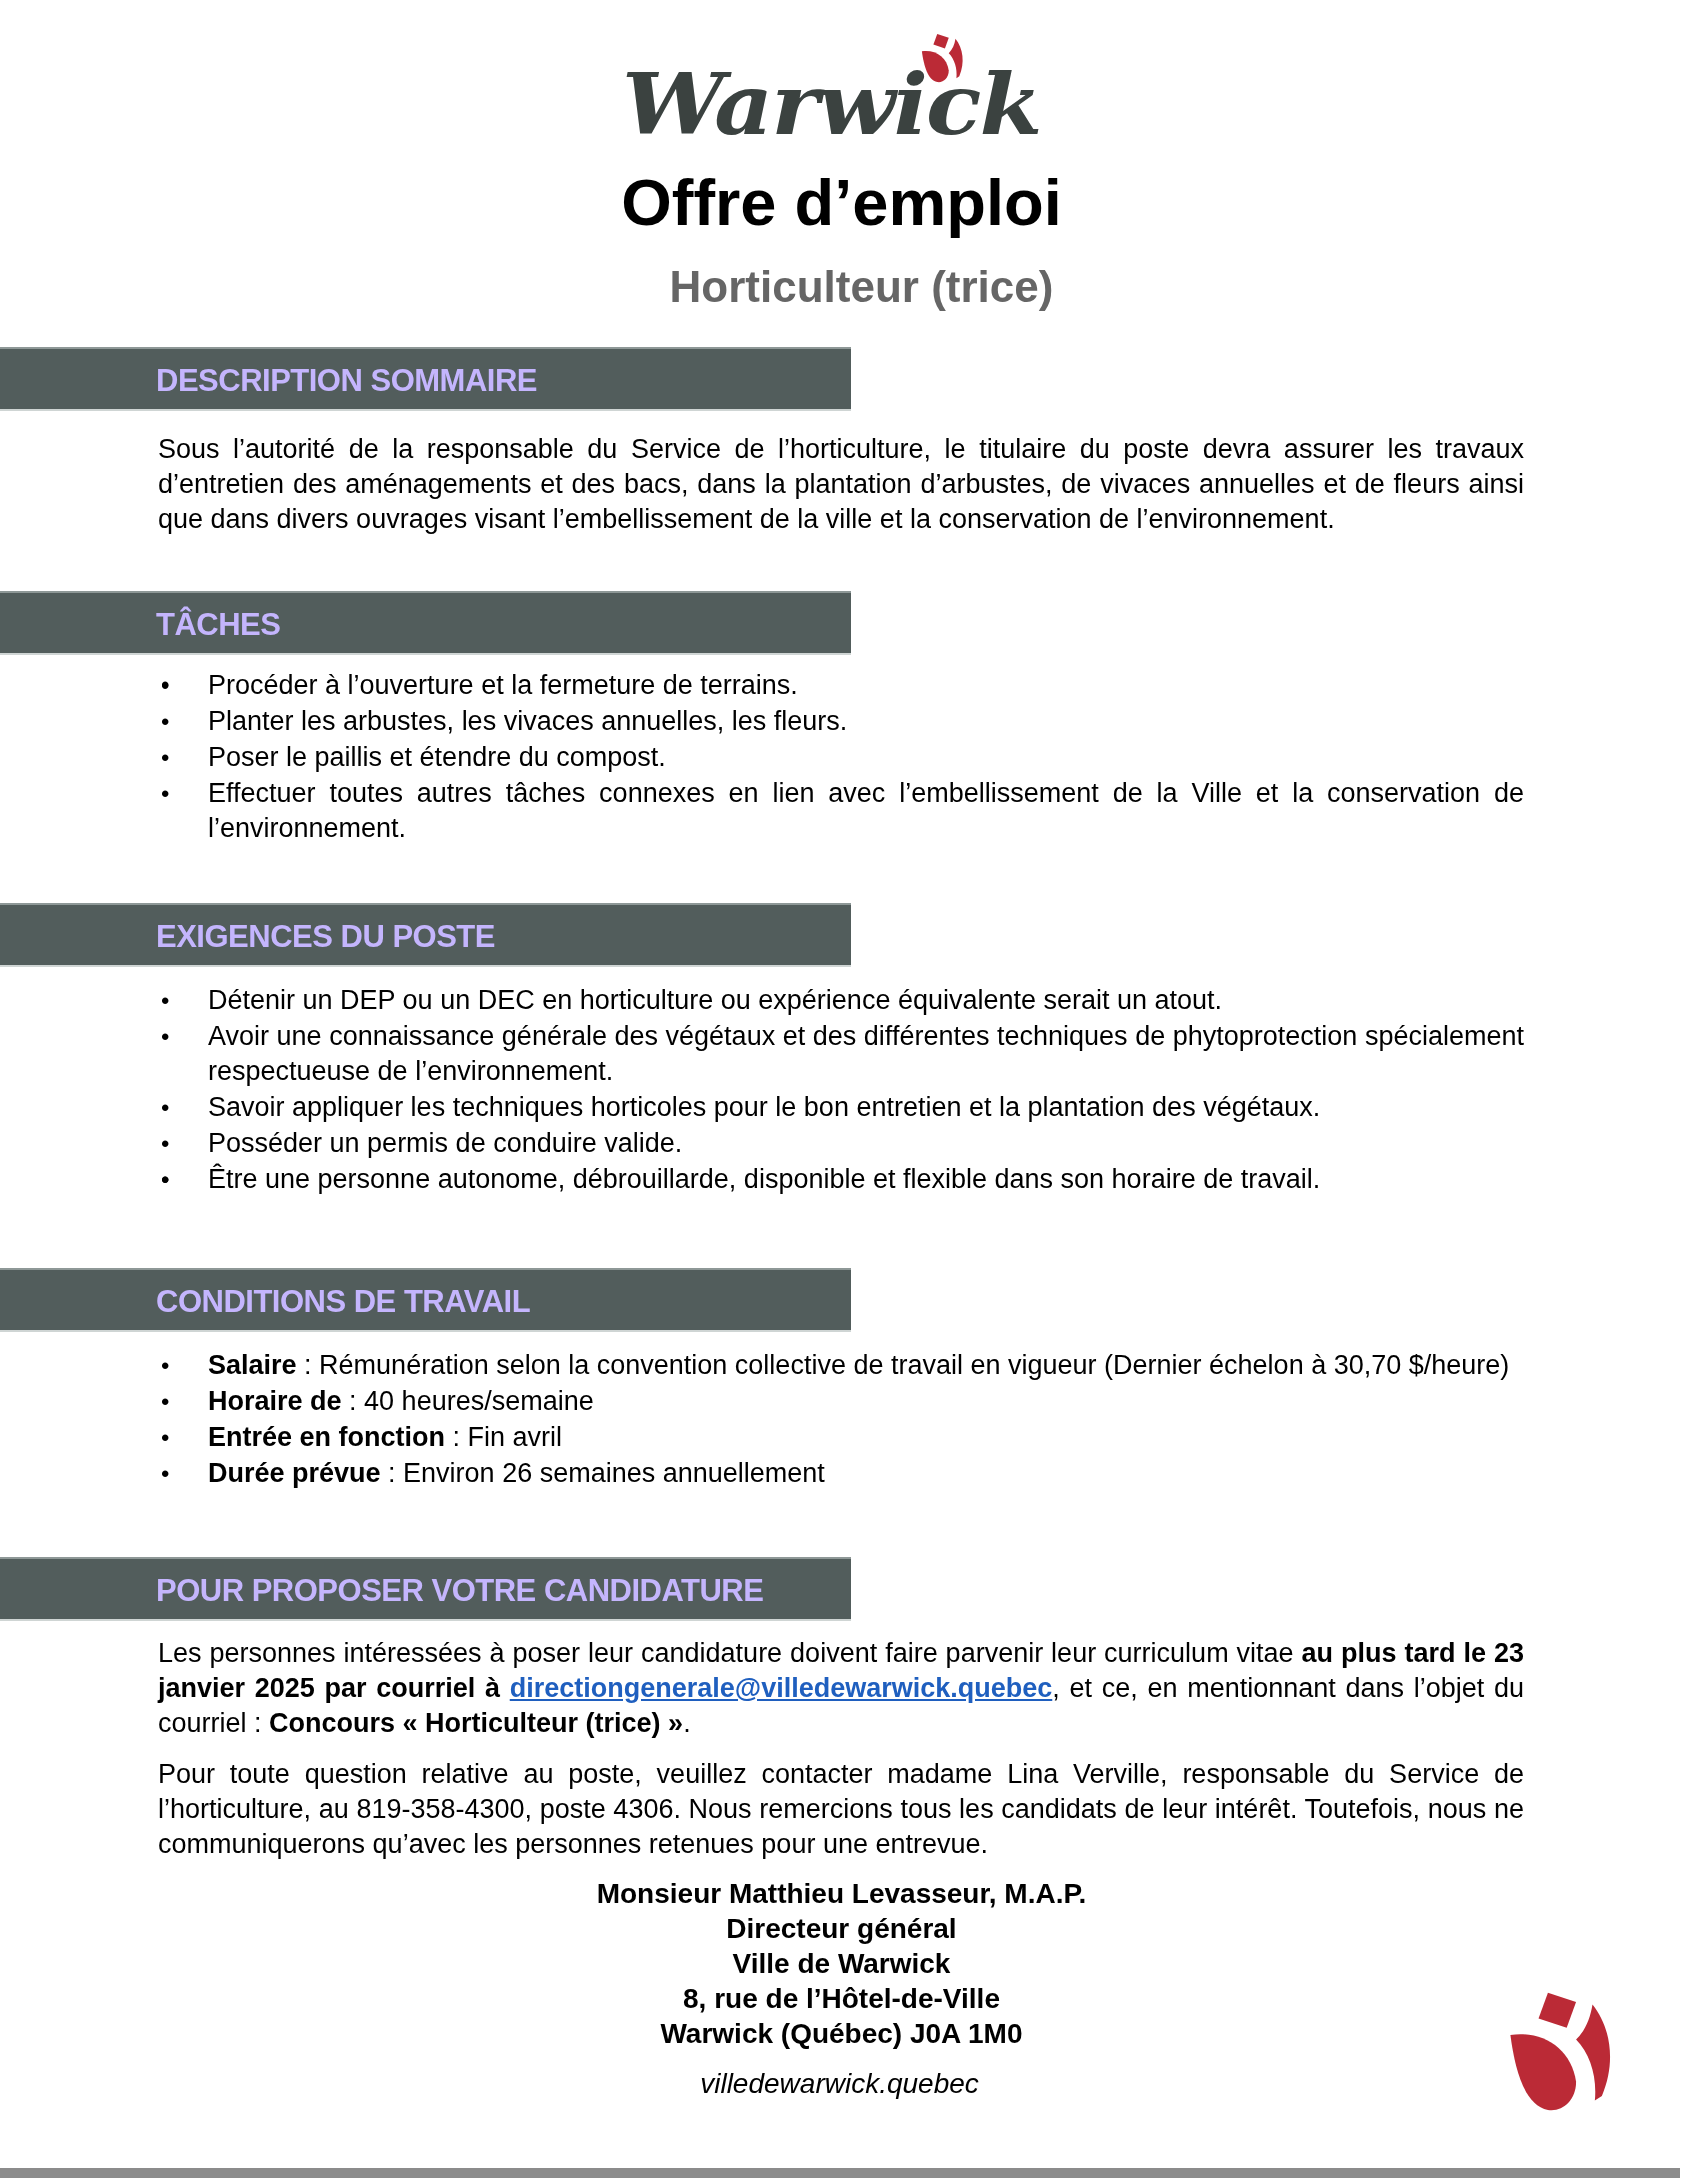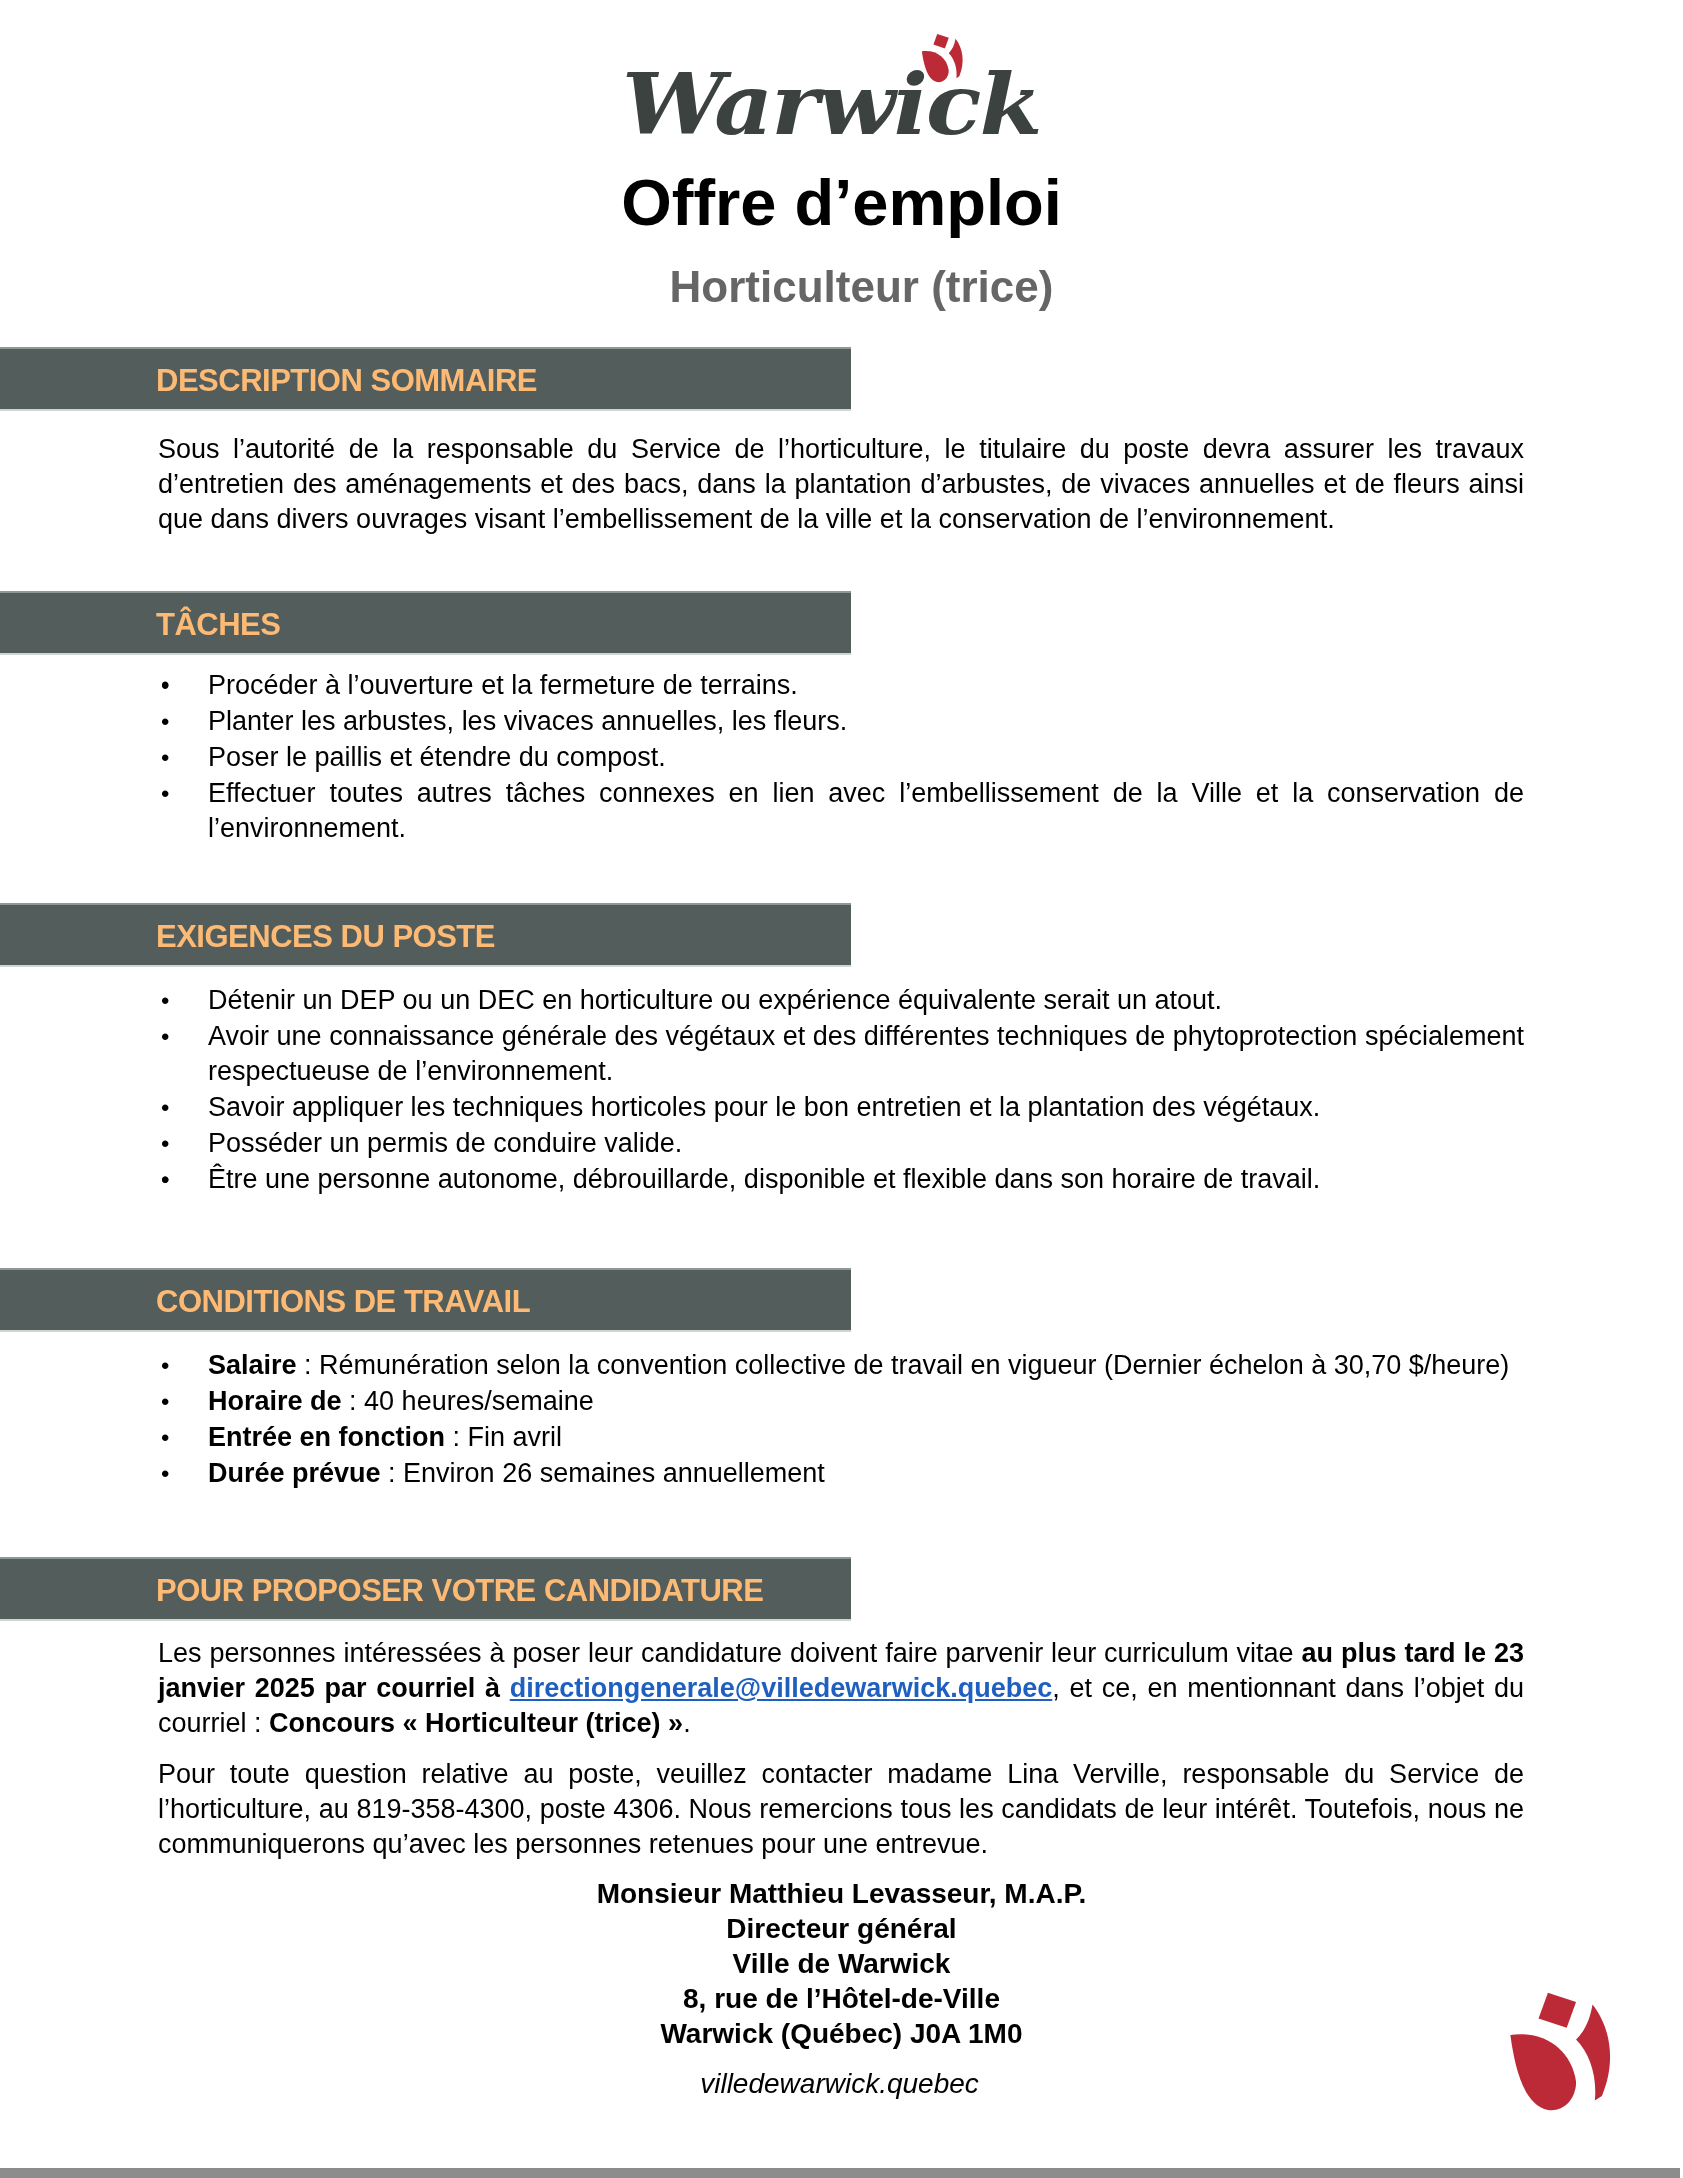--- a/index.html
+++ b/index.html
@@ -12,21 +12,21 @@
       line-height: 1; transform: scaleY(0.92); transform-origin: bottom left; }
     .logo-tulip { position: absolute; left: 297px; top: 4px; width: 48px; height: 53px; }
 
     .title { position: absolute; left: 0; width: 1683px; top: 163px; text-align: center;
       font-weight: bold; font-size: 65px; line-height: 79px; color: #000; }
     .subtitle { position: absolute; left: 0; width: 1683px; top: 259px; text-align: center;
       font-weight: bold; font-size: 44px; line-height: 55px; color: #666666; padding-left: 20px; }
 
     .band { position: absolute; left: 0; width: 851px; height: 64px; background: #525d5c;
       border-top: 2px solid #8e9897; border-bottom: 2px solid #cfd5d4; box-sizing: border-box; }
-    .band span { position: absolute; left: 156px; top: 14px; color: #fdba74; font-weight: bold;
+    .band span { position: absolute; left: 156px; top: 14px; color: #c4b5fd; font-weight: bold;
       font-size: 31px; line-height: 36px; font-family: "Liberation Sans", sans-serif; letter-spacing: -0.5px; text-align: center; }
 
     .para { position: absolute; left: 158px; width: 1366px; font-size: 27px; line-height: 35px;
       text-align: justify; color: #000; }
 
     .blist { position: absolute; left: 158px; width: 1366px; margin: 0; padding: 0; list-style: none; }
     .blist li { position: relative; padding-left: 50px; font-size: 27px; line-height: 35px;
       margin: 0 0 1px 0; text-align: justify; }
     .blist li .bullet { position: absolute; left: 3px; top: 0; font-size: 24px; }
     .blist b { font-weight: bold; }

